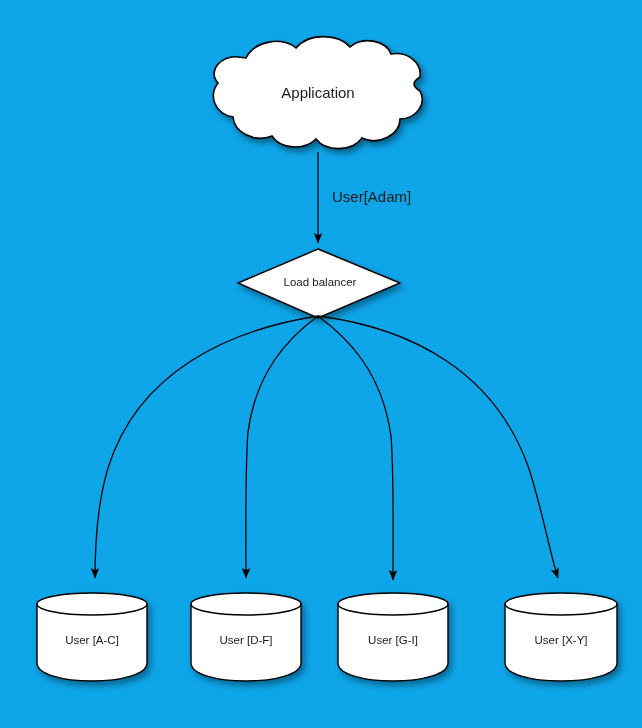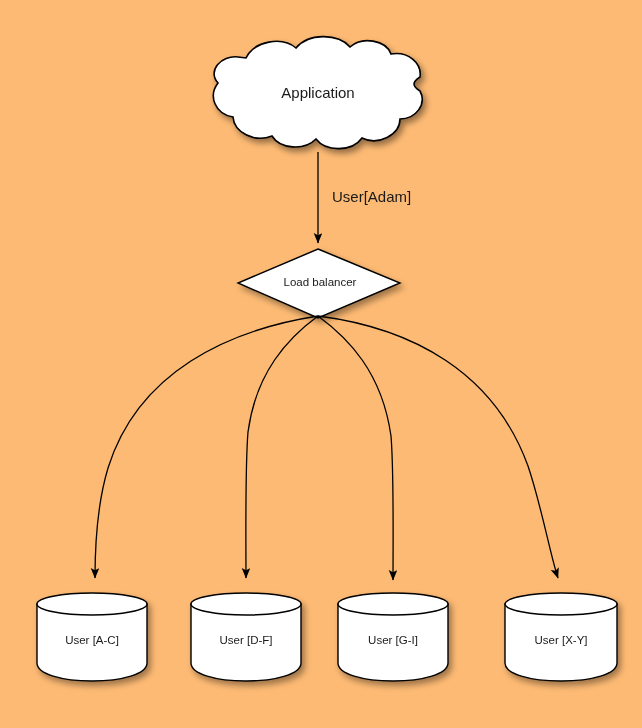--- a/index.html
+++ b/index.html
@@ -10,21 +10,21 @@
   body {
     width: 642px;
     height: 728px;
     font-family: "Liberation Sans", sans-serif;
     overflow: hidden;
   }
   #canvas {
     position: relative;
     width: 642px;
     height: 728px;
-    background: #fdba74;
+    background: #0ea5e9;
   }
   #diagram-svg {
     position: absolute;
     left: 0;
     top: 0;
     width: 642px;
     height: 728px;
   }
   .node-label {
     font-family: "Liberation Sans", sans-serif;

